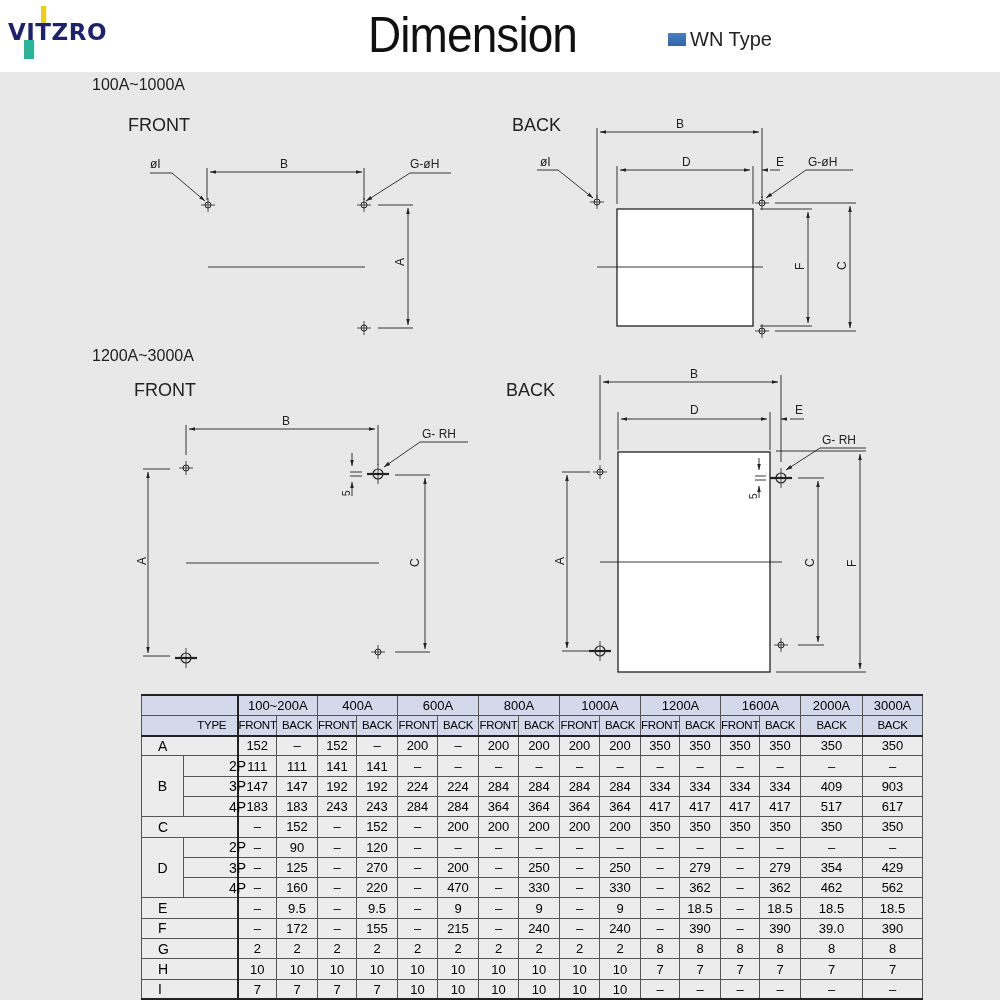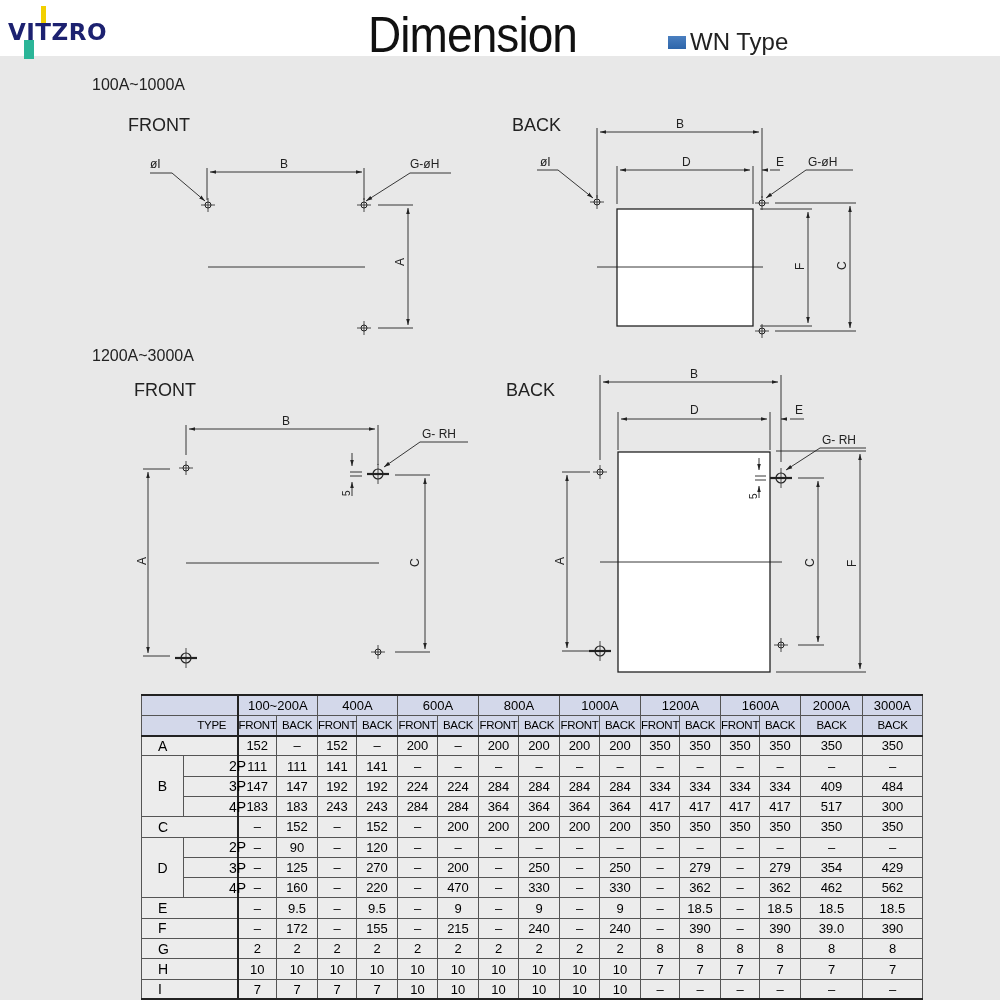--- a/index.html
+++ b/index.html
@@ -1,24 +1,24 @@
 <!DOCTYPE html>
 <html><head>
 <meta charset="utf-8">
 <style>
   * { box-sizing: border-box; margin: 0; padding: 0; }
   html, body { width: 1000px; height: 1000px; overflow: hidden; }
   body { background: #e8e8e8; font-family: "Liberation Sans", sans-serif; color: #1a1a1a; position: relative; }
-  .header { position: absolute; left: 0; top: 0; width: 1000px; height: 56px; background: #ffffff; }
+  .header { position: absolute; left: 0; top: 0; width: 1000px; height: 72px; background: #ffffff; }
   .logo { position: absolute; left: 8px; top: 6px; width: 140px; height: 56px; }
   .logo-text { position: absolute; left: 0; top: 13px; font-family: "DejaVu Sans", sans-serif; font-weight: bold; font-size: 23px; color: #1c2170; letter-spacing: 0.5px; }
   .logo-bar-y { position: absolute; left: 33px; top: 0; width: 5px; height: 18px; background: #f2d000; }
   .logo-bar-g { position: absolute; left: 16px; top: 34px; width: 10px; height: 19px; background: #2bb598; }
   .title { position: absolute; left: 368px; top: 6px; font-size: 50px; font-family: "Liberation Sans", sans-serif; color: #111; letter-spacing: -1px; transform: scaleX(0.92); transform-origin: left top; }
-  .type-tag { position: absolute; left: 668px; top: 28px; display: flex; align-items: center; gap: 4px; font-size: 24px; color: #222; }
+  .type-tag { position: absolute; left: 668px; top: 28px; display: flex; align-items: center; gap: 4px; font-size: 20px; color: #222; }
   .type-swatch { width: 18px; height: 13px; background: linear-gradient(#4a7fc0, #2e66aa); }
   .sec-label { position: absolute; font-size: 16px; color: #222; }
   .sub-label { position: absolute; font-size: 18px; color: #222; }
   svg.diagram { position: absolute; left: 0; top: 0; width: 1000px; height: 690px; }
   svg text { font-family: "Liberation Sans", sans-serif; fill: #222; }
   table.dim { position: absolute; left: 141px; top: 694px; border-collapse: collapse; font-family: "Liberation Sans", sans-serif; font-size: 13px; color: #000000; table-layout: fixed; width: 781px; }
   table.dim td, table.dim th { border: 1px solid #555; text-align: center; height: 20.3px; padding: 0; font-weight: normal; white-space: nowrap; }
   table.dim thead th { background: #d3d8ea; }
   table.dim thead tr:first-child th { border-top: 2px solid #222; font-size: 13px; }
   table.dim thead tr:nth-child(2) th { font-size: 11.5px; border-bottom: 2px solid #222; letter-spacing: -0.3px; }
@@ -296,40 +296,40 @@
         <td>224</td>
         <td>284</td>
         <td>284</td>
         <td>284</td>
         <td>284</td>
         <td>334</td>
         <td>334</td>
         <td>334</td>
         <td>334</td>
         <td>409</td>
-        <td>484</td>
+        <td>903</td>
       </tr>
       <tr>
         <td class="rowlab thick-r">4P</td>
         <td>183</td>
         <td>183</td>
         <td>243</td>
         <td>243</td>
         <td>284</td>
         <td>284</td>
         <td>364</td>
         <td>364</td>
         <td>364</td>
         <td>364</td>
         <td>417</td>
         <td>417</td>
         <td>417</td>
         <td>417</td>
         <td>517</td>
-        <td>300</td>
+        <td>617</td>
       </tr>
       <tr>
         <td colspan="2" class="rowlab thick-r" style="text-align: left; padding-left: 16px;">C</td>
         <td>–</td>
         <td>152</td>
         <td>–</td>
         <td>152</td>
         <td>–</td>
         <td>200</td>
         <td>200</td>

